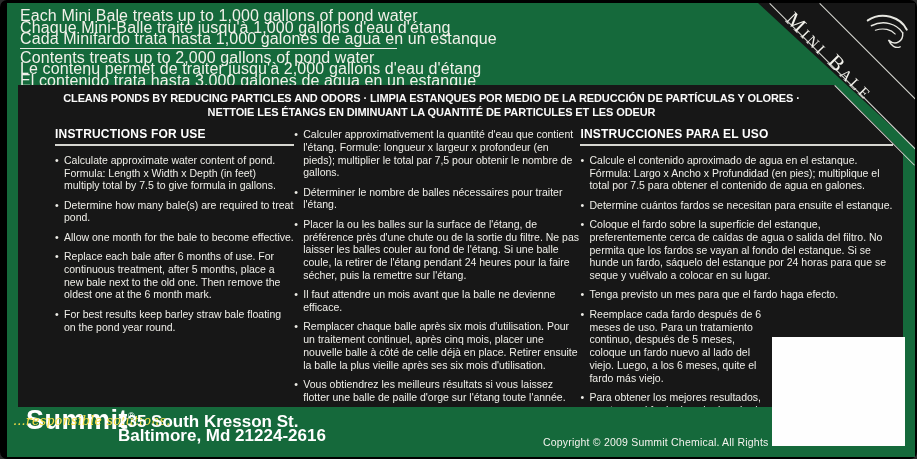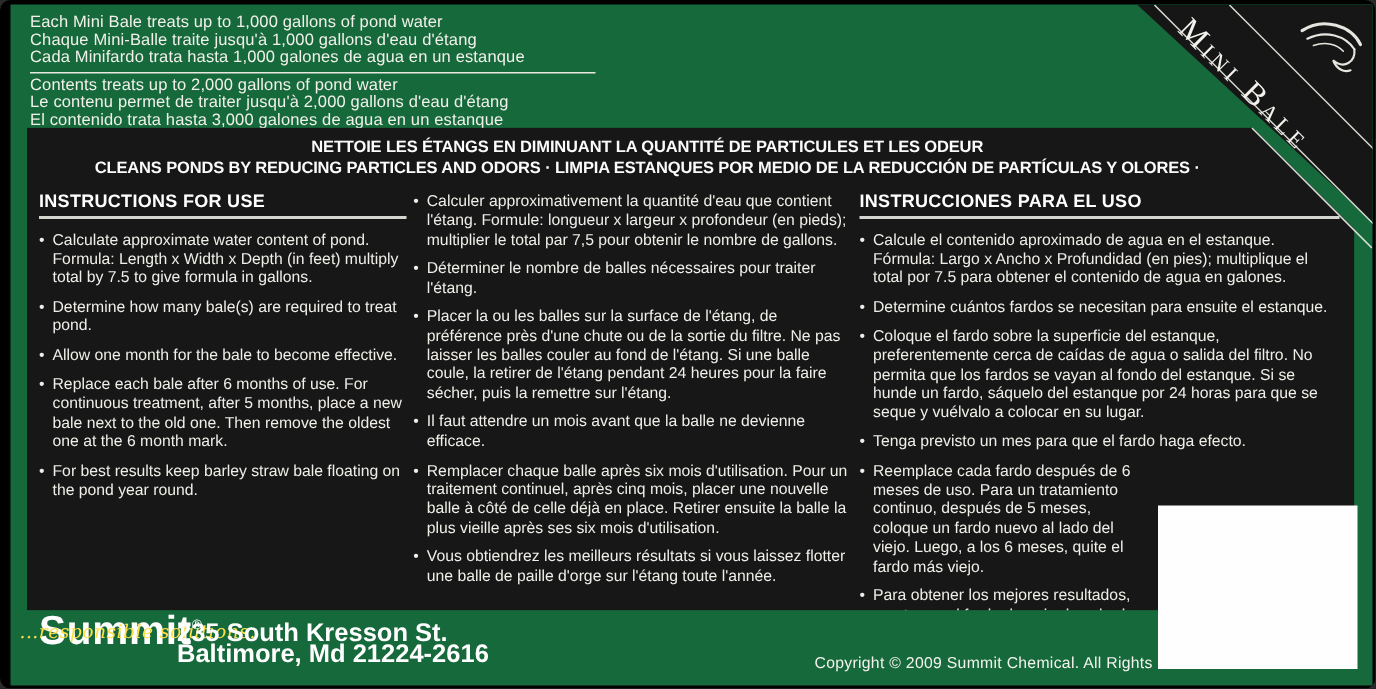--- a/index.html
+++ b/index.html
@@ -1,21 +1,21 @@
 <!DOCTYPE html>
 <html><head>
 <meta charset="utf-8">
 <style>
   html,body{margin:0;padding:0;background:#2b2b2b;}
   .stage{width:917px;height:459px;position:relative;background:#000;border-radius:7px;overflow:hidden;
          font-family:"Liberation Sans",sans-serif;}
   .label{position:absolute;left:7px;top:3px;right:2px;bottom:2px;background:#15693b;overflow:hidden;}
 
   
-  .banner{position:absolute;left:13px;top:7px;color:#f2f1ea;font-size:11px;line-height:11.5px;
+  .banner{position:absolute;left:13px;top:7px;color:#f2f1ea;font-size:16px;line-height:11.5px;
           letter-spacing:.1px;}
   .banner .grp div{white-space:nowrap;}
   .banner-divider{width:377px;height:1px;background:#e9e9e2;margin:3px 0 3px 0;}
 
   
   .corner-tri{position:absolute;left:751px;top:0;width:157px;height:145px;background:#161616;
               clip-path:polygon(0 0,100% 0,100% 100%);}
   .diag-line{position:absolute;height:0;border-top:1.5px solid #dcdcd6;transform-origin:0 0;transform:rotate(45deg);}
   .line1{left:763px;top:0;width:208px;}
   .line2{left:813px;top:0;width:140px;}
@@ -23,21 +23,21 @@
   .corner-label{position:absolute;left:791px;top:4px;transform:rotate(45deg);transform-origin:0 0;
                 font-family:"Liberation Serif",serif;font-variant:small-caps;font-size:21px;
                 letter-spacing:3px;color:#f3f2ec;white-space:nowrap;}
   .flourish{position:absolute;left:856px;top:6px;transform:rotate(30deg);}
 
   
   .mainbox{position:absolute;left:11px;top:82px;width:885px;height:322px;background:#171717;
            clip-path:polygon(0 0,92.3% 0,100% 21%,100% 100%,0 100%);color:#efeee8;}
   .headline{margin:7px 88px 0 30px;text-align:center;color:#fbfbfb;font-weight:bold;
             font-size:11px;line-height:13.5px;letter-spacing:-.1px;}
-  .cols{display:flex;justify-content:space-between;padding:9px 10px 0 8px;}
+  .cols{display:flex;justify-content:space-between;padding:9px 10px 0 8px;margin-left:29px;}
   .col{font-size:10.5px;line-height:12.8px;}
   .col1{width:245px;} .col2{width:293px;} .col3{width:320px;}
   .col-header{font-weight:bold;font-size:12px;letter-spacing:.2px;color:#fff;
               border-bottom:2px solid #d6d6d0;padding-bottom:3px;margin-bottom:8px;}
   .bullet{position:relative;padding-left:9px;margin-bottom:6.5px;}
   .bullet::before{content:"•";position:absolute;left:0;top:0;}
   .wrap-early{margin-right:128px;}
 
   
   .logo-name{position:absolute;left:19px;top:400px;color:#fff;font-weight:bold;font-size:27px;
@@ -80,22 +80,22 @@
           <path d="M2 22 C10 6, 30 2, 42 10" stroke-width="2.2"></path>
           <path d="M8 25 C16 13, 30 10, 40 15" stroke-width="1.5"></path>
           <path d="M40 15 C45 22, 41 31, 31 29 C36 33, 42 33, 45 29" stroke-width="1.5"></path>
           <path d="M14 27 C20 20, 28 18, 34 20" stroke-width="1.1"></path>
         </g>
       </svg>
     </div>
 
     <div class="mainbox">
       <div class="headline">
+        <div>CLEANS PONDS BY REDUCING PARTICLES AND ODORS   ·   LIMPIA ESTANQUES POR MEDIO DE LA REDUCCIÓN DE PARTÍCULAS Y OLORES   ·</div>
         <div>NETTOIE LES ÉTANGS EN DIMINUANT LA QUANTITÉ DE PARTICULES ET LES ODEUR</div>
-        <div>CLEANS PONDS BY REDUCING PARTICLES AND ODORS   ·   LIMPIA ESTANQUES POR MEDIO DE LA REDUCCIÓN DE PARTÍCULAS Y OLORES   ·</div>
       </div>
       <div class="cols">
         <div class="col col1">
           <div class="col-header">INSTRUCTIONS FOR USE</div>
           <div class="bullet">Calculate approximate water content of pond. Formula: Length x Width x Depth (in feet) multiply total by 7.5 to give formula in gallons.</div>
           <div class="bullet">Determine how many bale(s) are required to treat pond.</div>
           <div class="bullet">Allow one month for the bale to become effective.</div>
           <div class="bullet">Replace each bale after 6 months of use. For continuous treatment, after 5 months, place a new bale next to the old one. Then remove the oldest one at the 6 month mark.</div>
           <div class="bullet">For best results keep barley straw bale floating on the pond year round.</div>
         </div>

